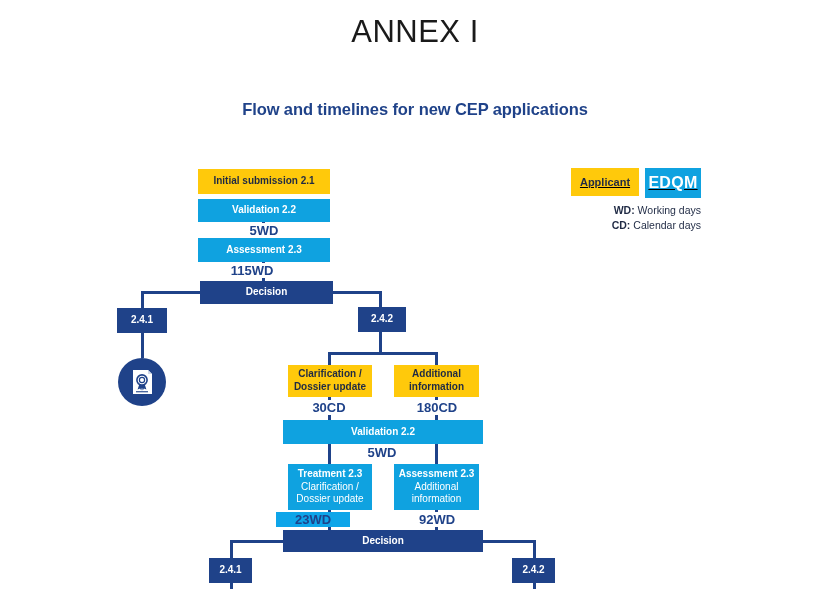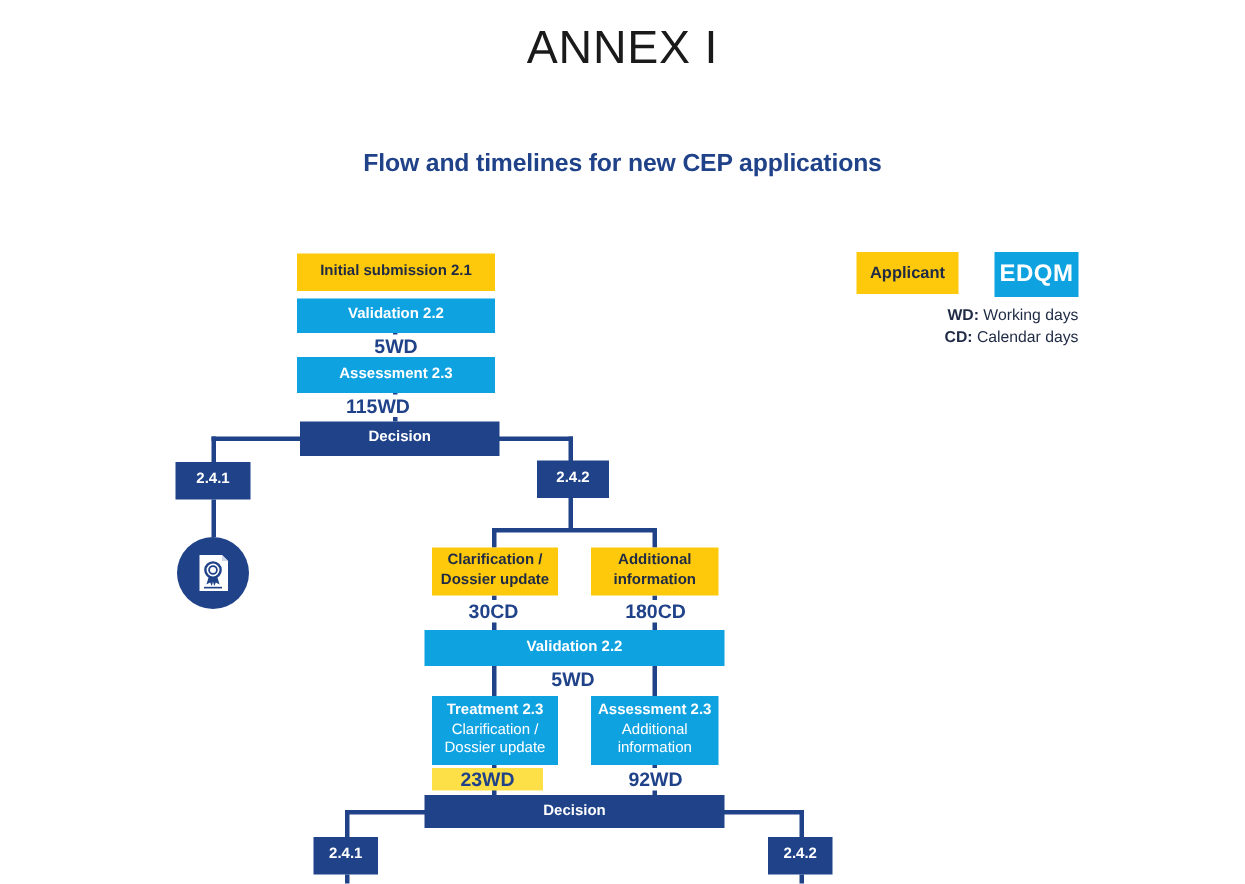--- a/index.html
+++ b/index.html
@@ -104,21 +104,22 @@
     z-index: 3;
   }
 
   
   #legend {
     position: absolute;
     z-index: 5;
   }
   #legend .swatches {
     display: flex;
-    gap: 24px;
+    gap: 6px;
+    text-decoration: underline;
   }
   .legend-chip {
     display: flex;
     align-items: center;
     justify-content: center;
     font-weight: bold;
     box-sizing: border-box;
   }
   .legend-chip.applicant {
     background: #ffc90b;
@@ -240,21 +241,21 @@
     <span class="sub">Dossier update</span>
   </div>
 
   <div class="node edqm" style="left:394px; top:464px; width:85px; height:46px;">
     <span>Assessment 2.3</span>
     <span class="sub">Additional</span>
     <span class="sub">information</span>
   </div>
 
   <div class="conn v" style="left:328px; top:510px; height:20px;"></div>
-  <div class="tl-label" style="left:288px; top:512px; width:74px; background:#fde047;">23WD</div>
+  <div class="tl-label" style="left:276px; top:512px; width:74px; background:#0ea5e9;">23WD</div>
 
   <div class="conn v" style="left:435px; top:510px; height:20px;"></div>
   <div class="tl-label" style="left:400px; top:512px; width:74px; background:#ffffff;">92WD</div>
 
   <div class="node decision" style="left:283px; top:530px; width:200px; height:22px;">
     <span>Decision</span>
   </div>
 
   <div class="conn h" style="left:230px; top:540px; width:56px;"></div>
   <div class="conn v" style="left:230px; top:540px; height:19px;"></div>

